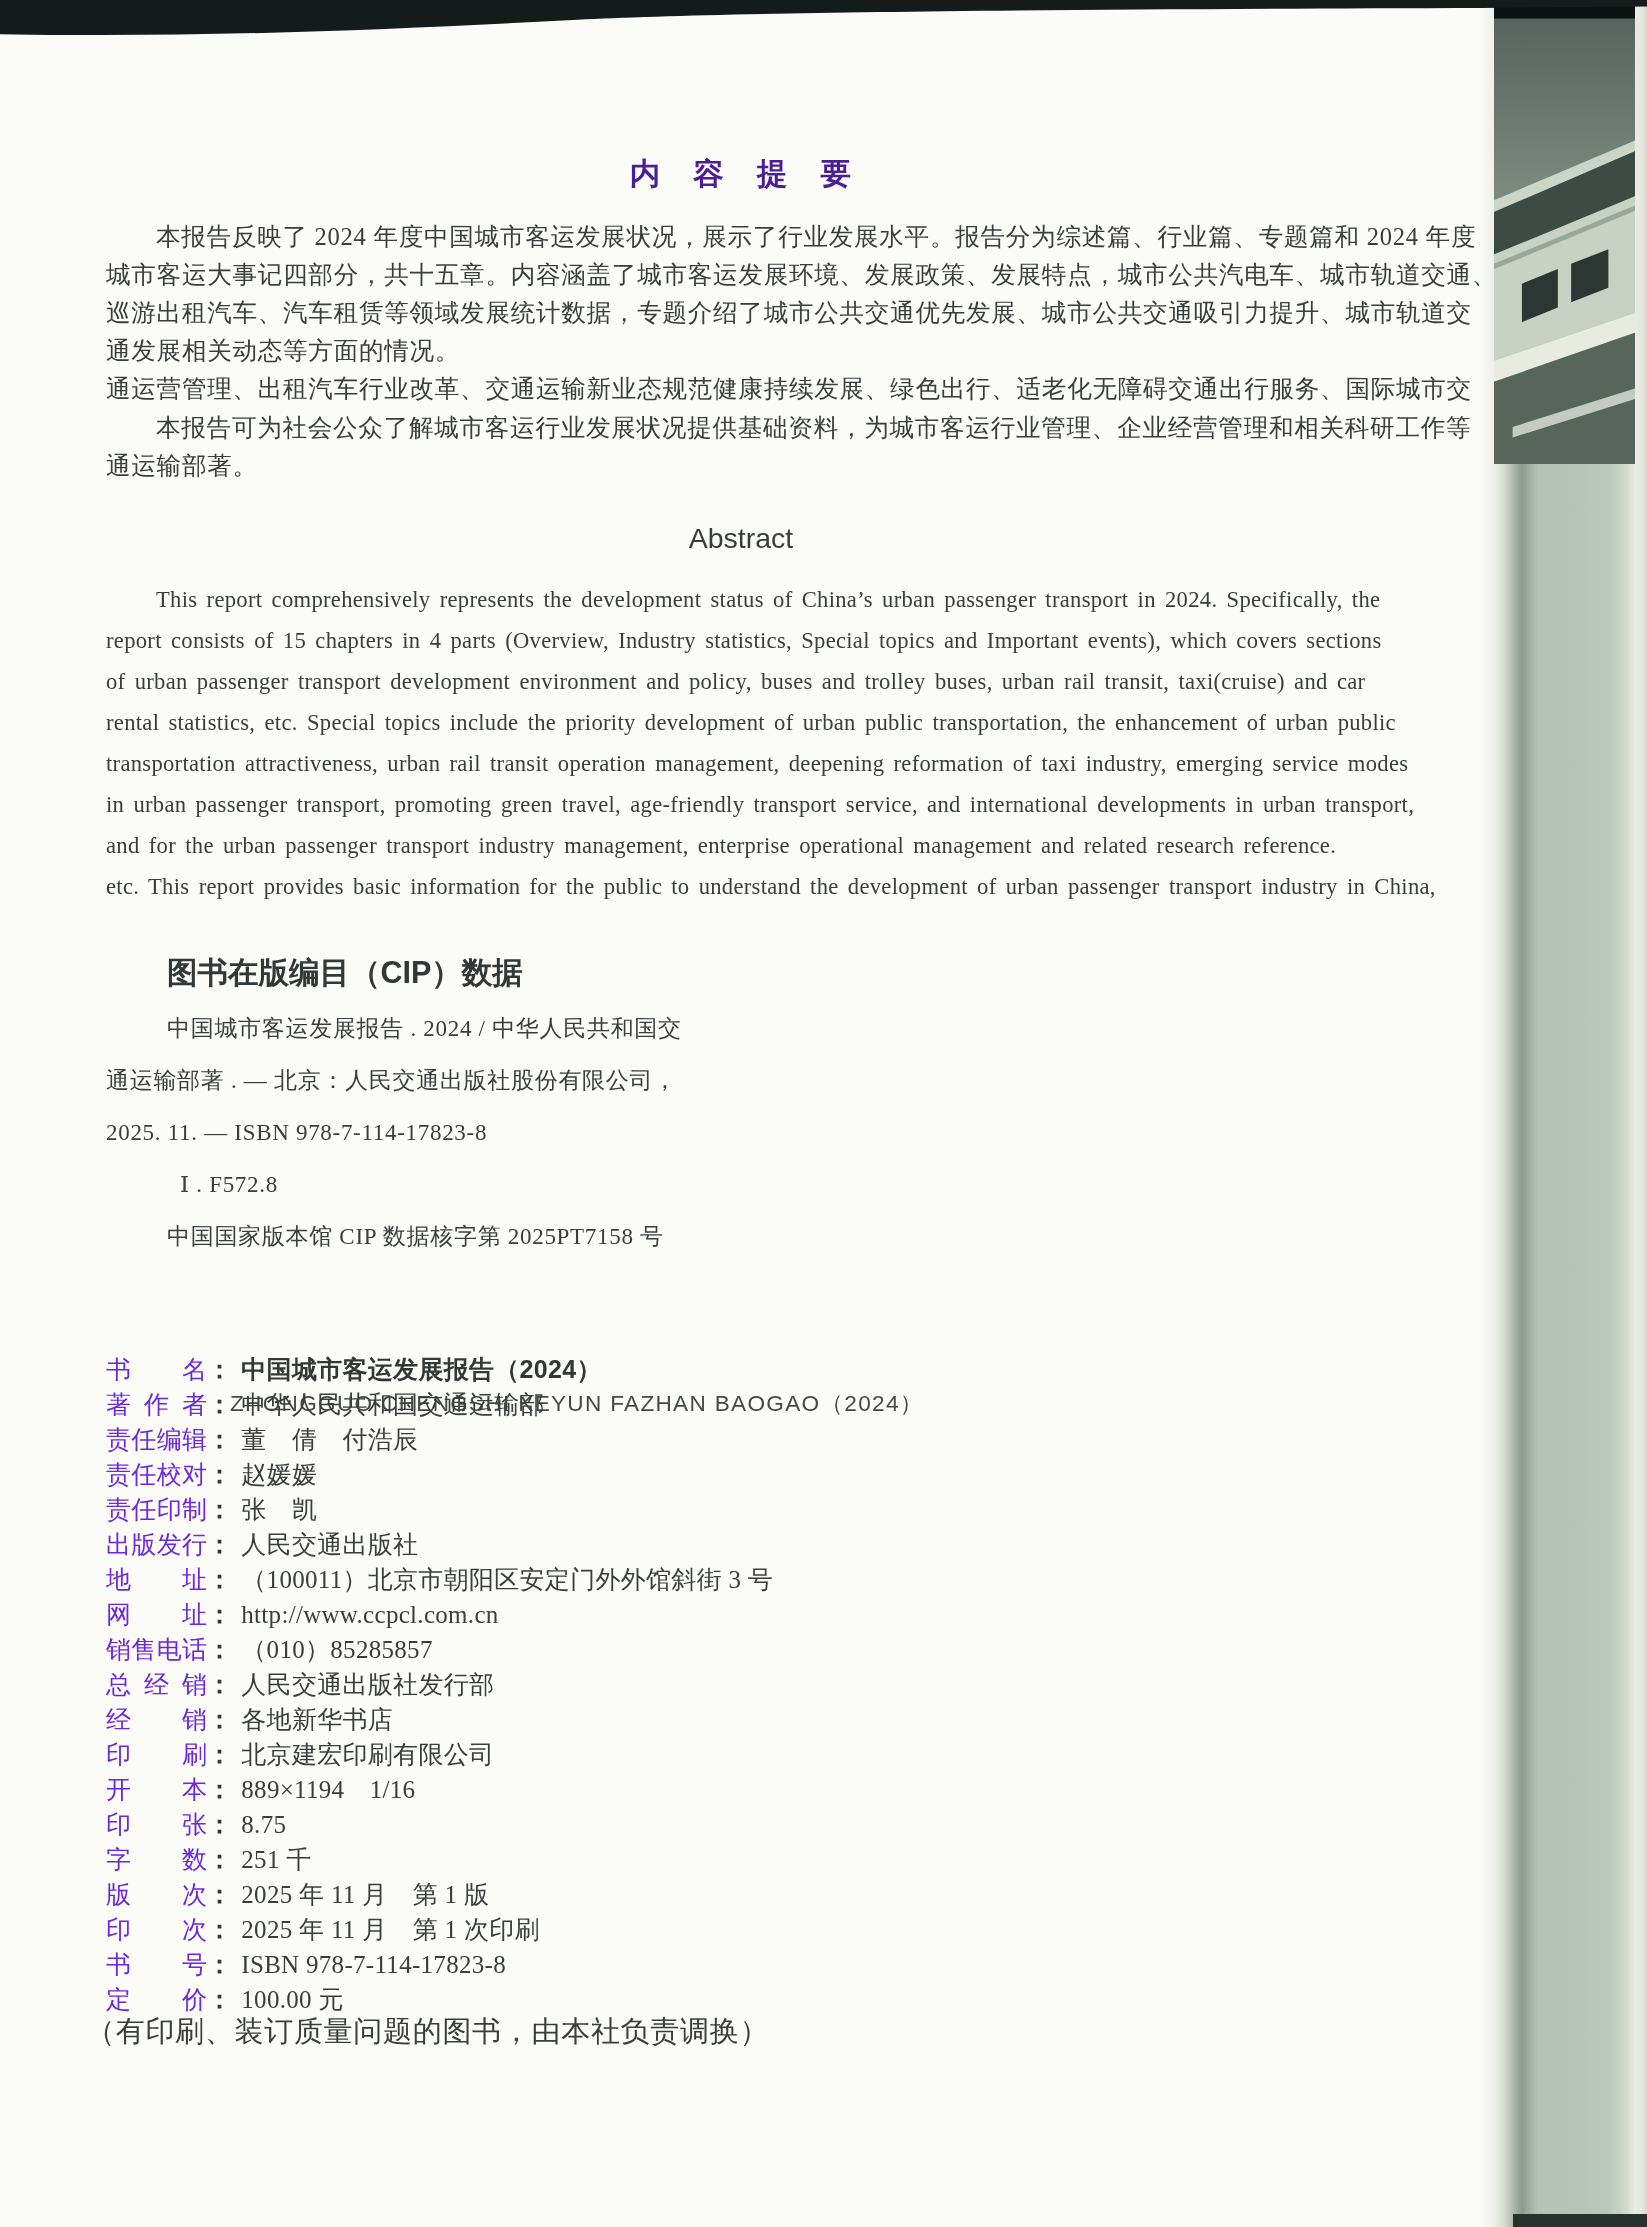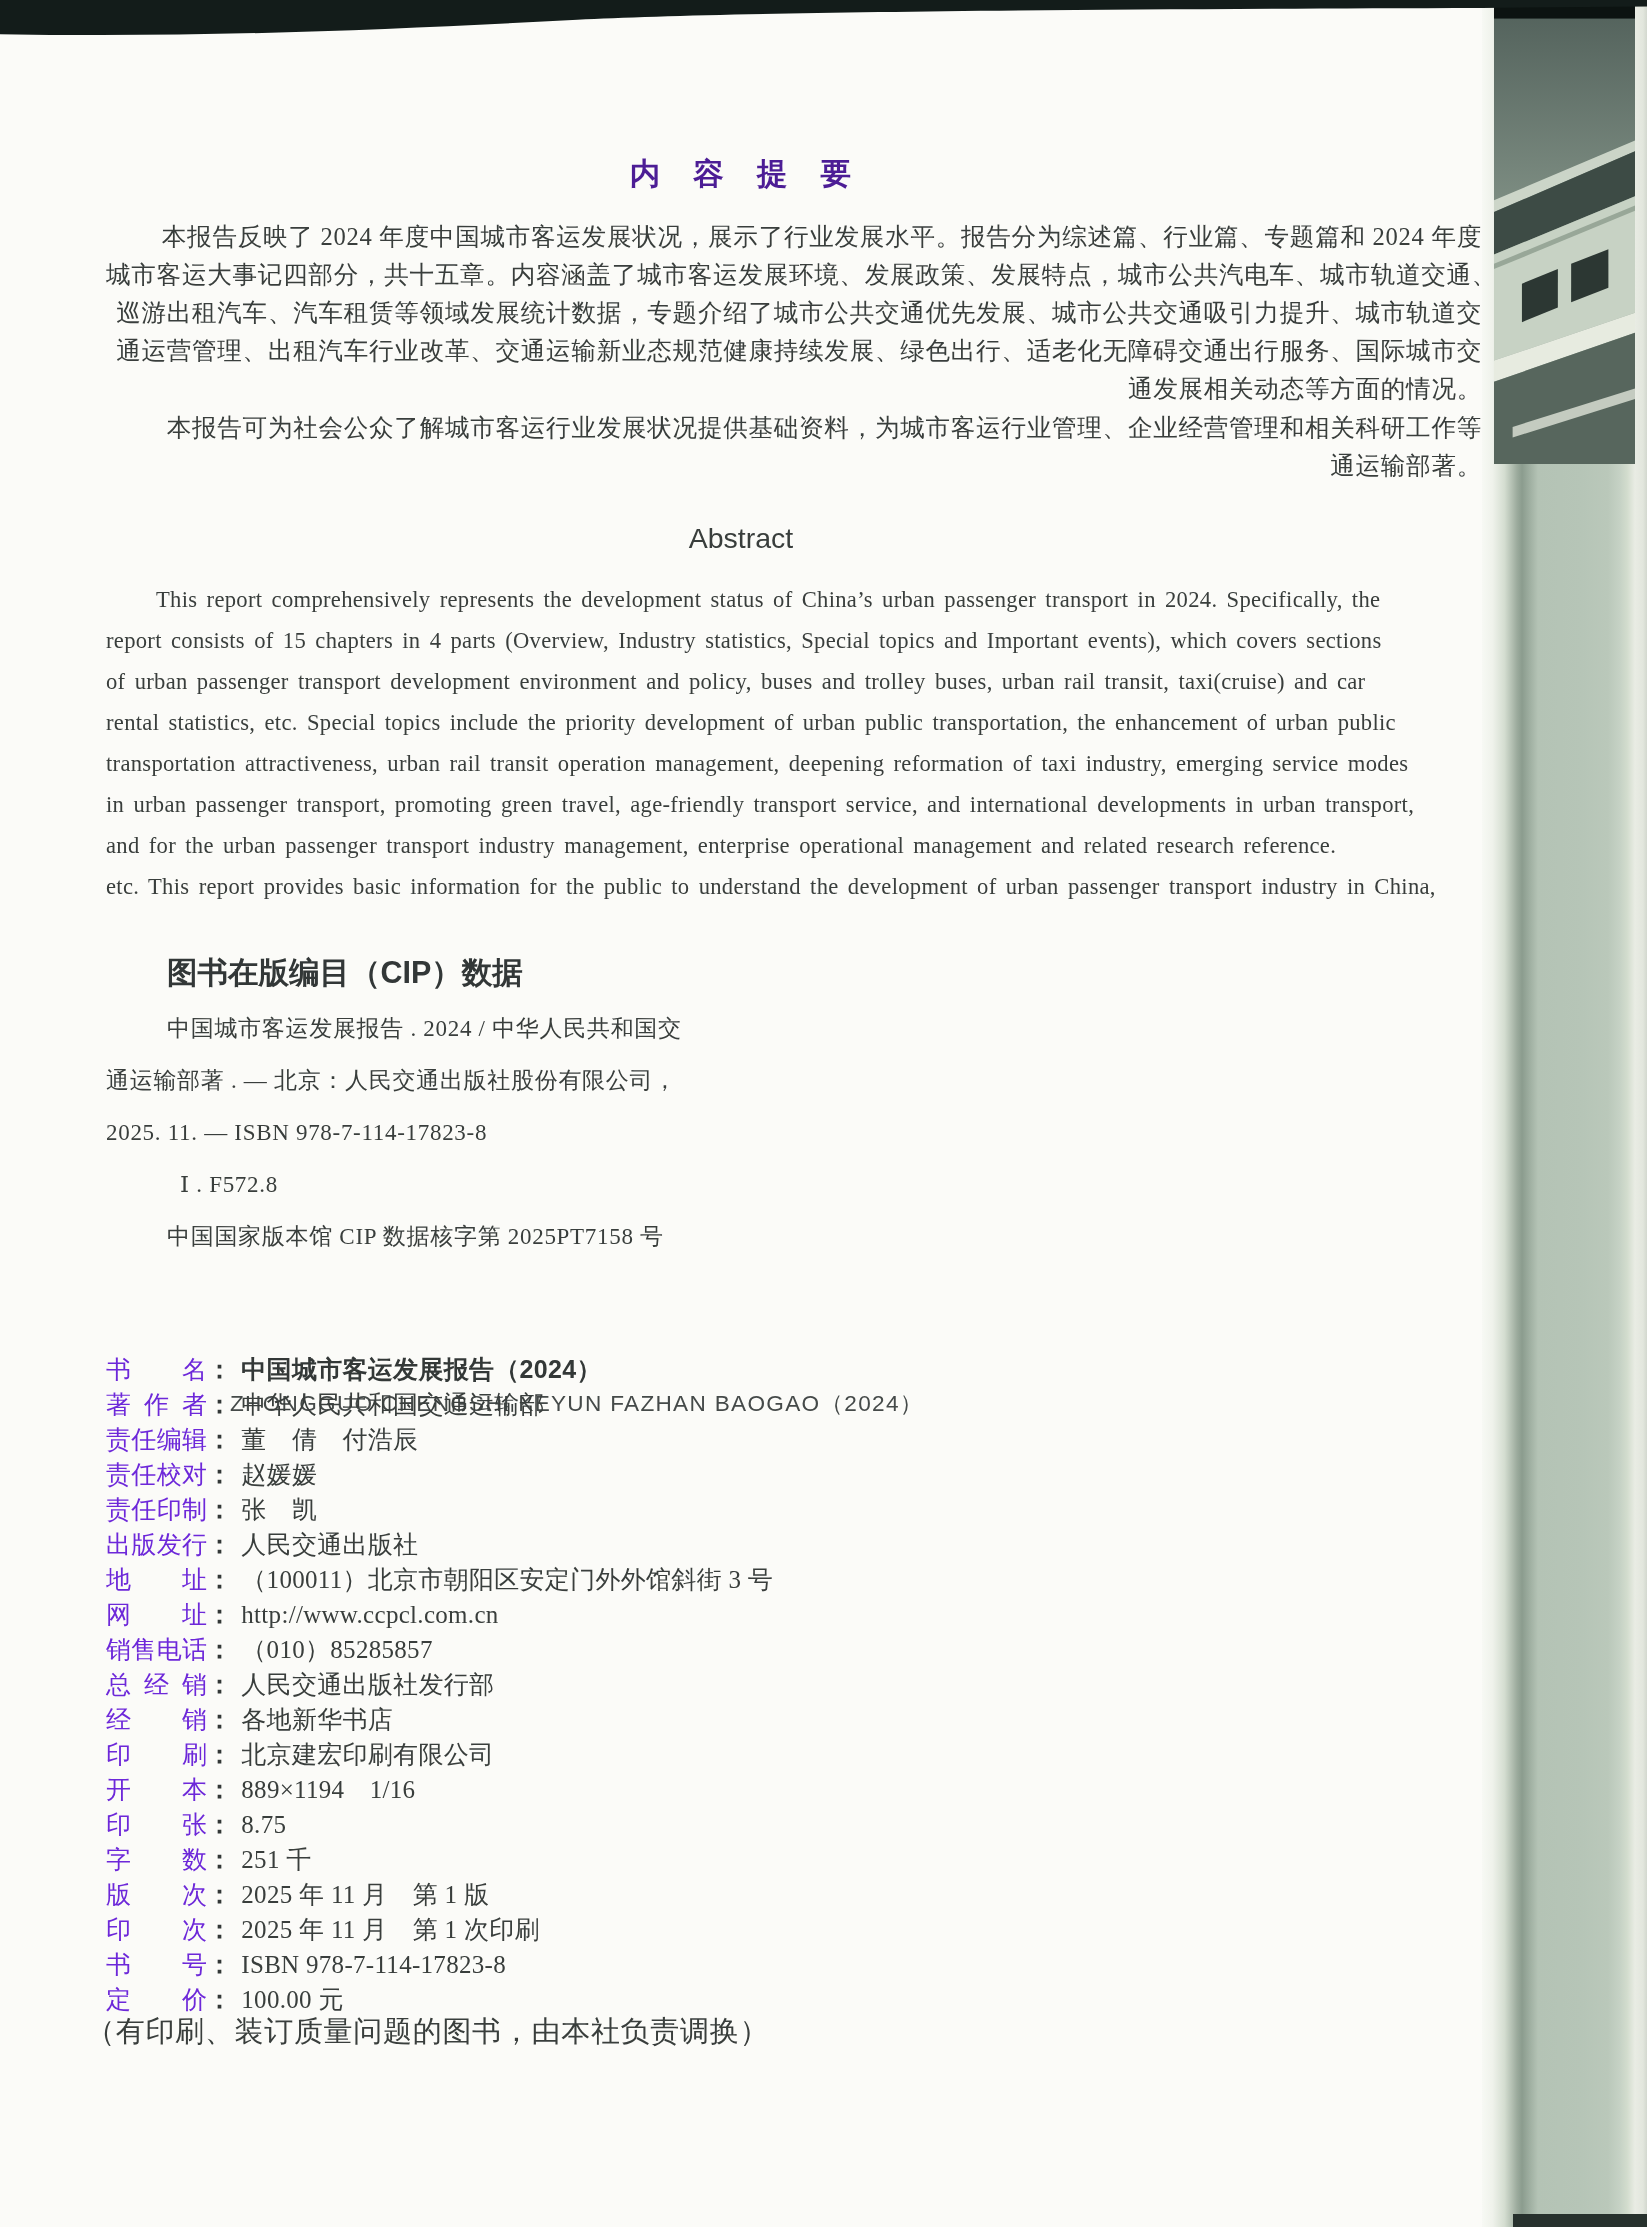--- a/index.html
+++ b/index.html
@@ -19,21 +19,21 @@
   #content{position:absolute;left:0;top:0;width:1482px;height:2227px;z-index:2;}
 
   #cn-title{
     position:absolute;left:0;top:154px;width:1482px;margin:0;
     text-align:center;
     font-family:"Liberation Sans","DejaVu Sans",sans-serif;
     font-weight:700;font-size:30.5px;color:#4c1d95;
     letter-spacing:1.3px;
   }
 
-  .para{position:absolute;left:106px;width:1376px;text-align:right;}
+  .para{position:absolute;left:106px;width:1376px;}
   .para > div{
     height:38px;line-height:38px;
     font-size:24.6px;white-space:nowrap;
     letter-spacing:0.7px;
   }
   #cn-para1{top:218px;}
   #cn-para2{top:409px;}
   #cn-para1 > div:first-child,#cn-para2 > div:first-child{padding-left:50px;}
 
   #abstract-title{
@@ -114,22 +114,22 @@
 </svg>
 
 <div id="content">
 
   <h1 id="cn-title">内　容　提　要</h1>
 
   <div id="cn-para1" class="para">
       <div>本报告反映了 2024 年度中国城市客运发展状况，展示了行业发展水平。报告分为综述篇、行业篇、专题篇和 2024 年度</div>
       <div>城市客运大事记四部分，共十五章。内容涵盖了城市客运发展环境、发展政策、发展特点，城市公共汽电车、城市轨道交通、</div>
       <div>巡游出租汽车、汽车租赁等领域发展统计数据，专题介绍了城市公共交通优先发展、城市公共交通吸引力提升、城市轨道交</div>
+      <div>通发展相关动态等方面的情况。</div>
       <div>通运营管理、出租汽车行业改革、交通运输新业态规范健康持续发展、绿色出行、适老化无障碍交通出行服务、国际城市交</div>
-      <div>通发展相关动态等方面的情况。</div>
     </div>
   <div id="cn-para2" class="para">
       <div>本报告可为社会公众了解城市客运行业发展状况提供基础资料，为城市客运行业管理、企业经营管理和相关科研工作等</div>
       <div>通运输部著。</div>
     </div>
 
   <h2 id="abstract-title">Abstract</h2>
 
   <div id="en-para">
       <div>This report comprehensively represents the development status of China’s urban passenger transport in 2024. Specifically, the</div>

